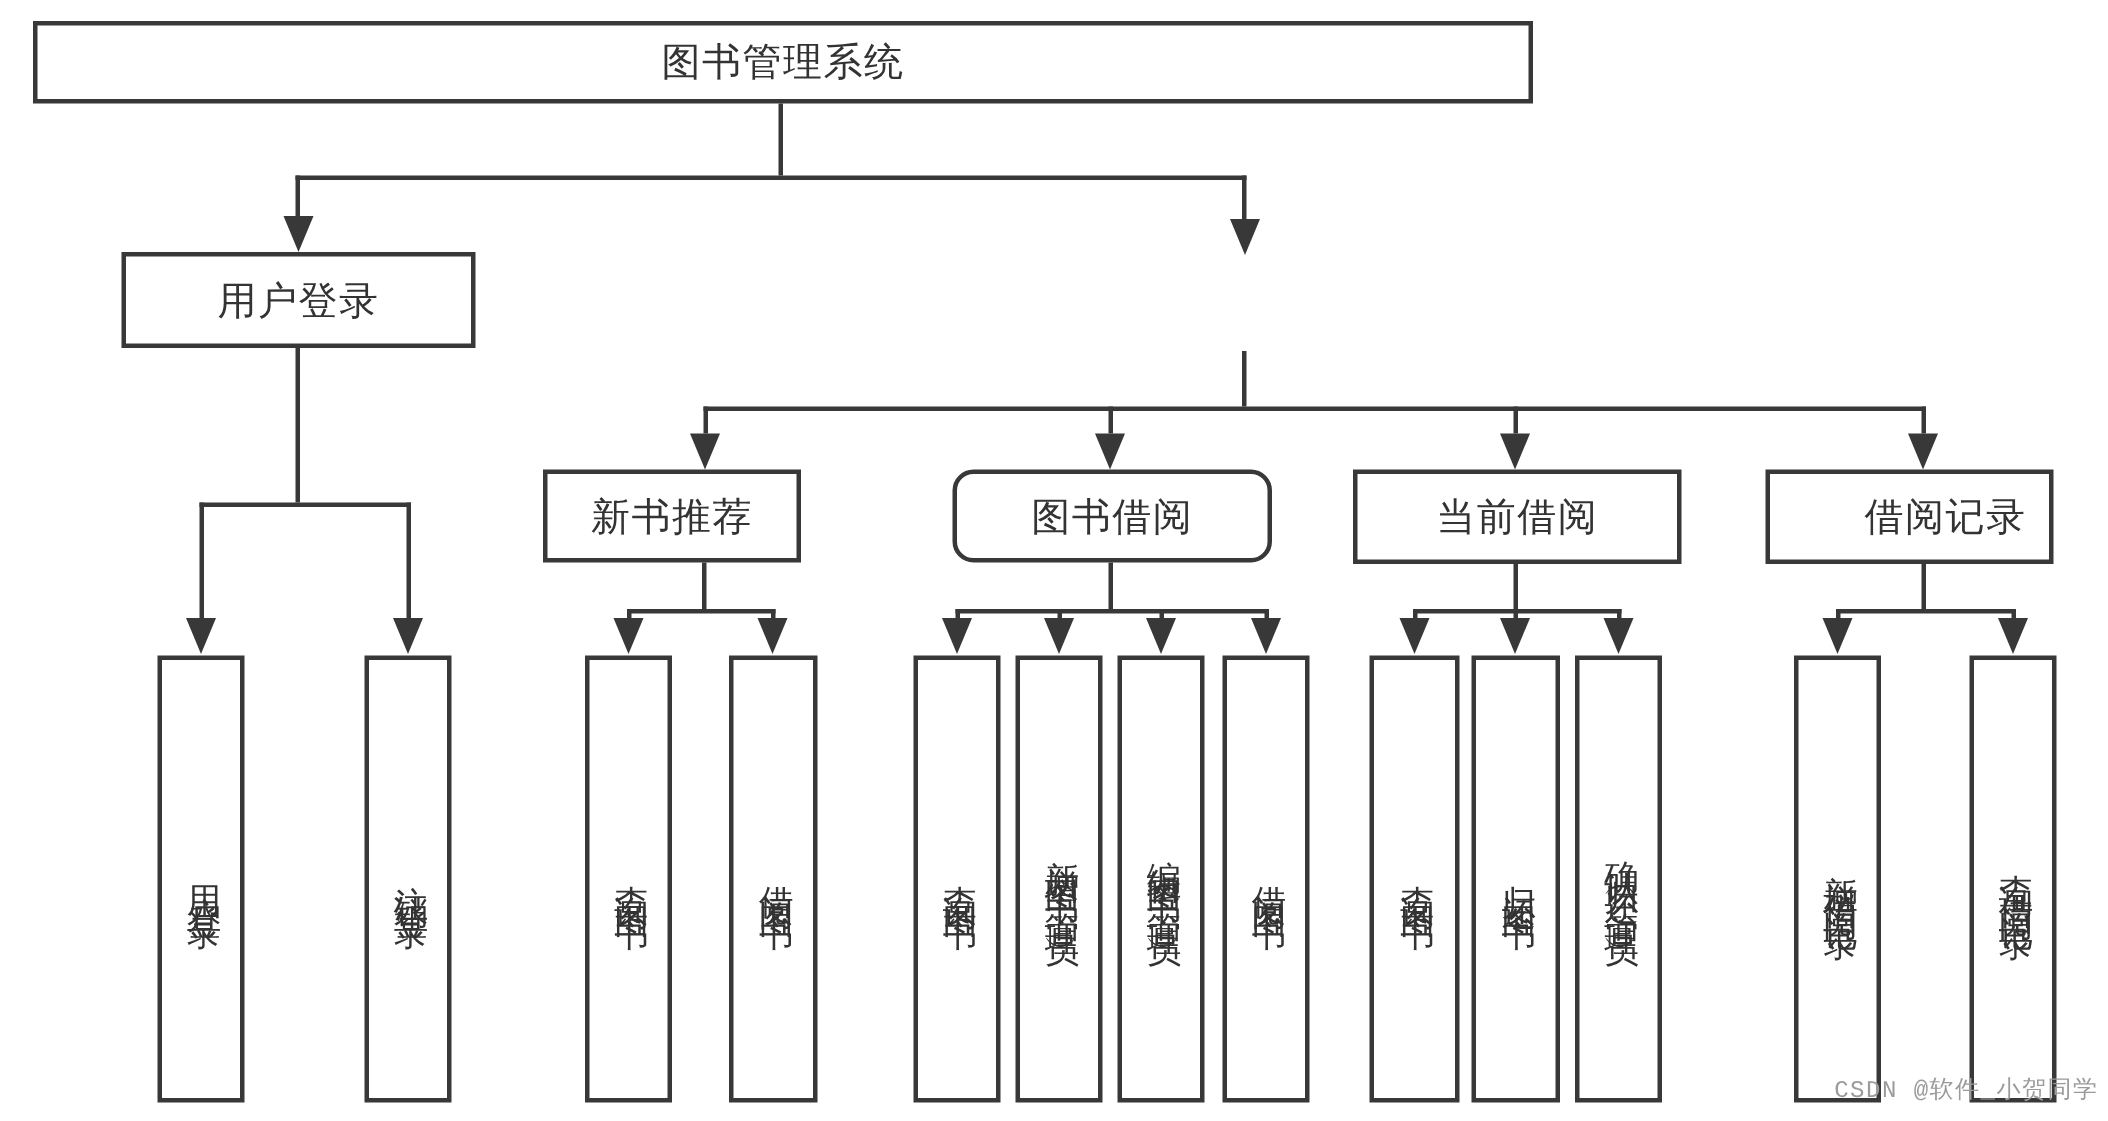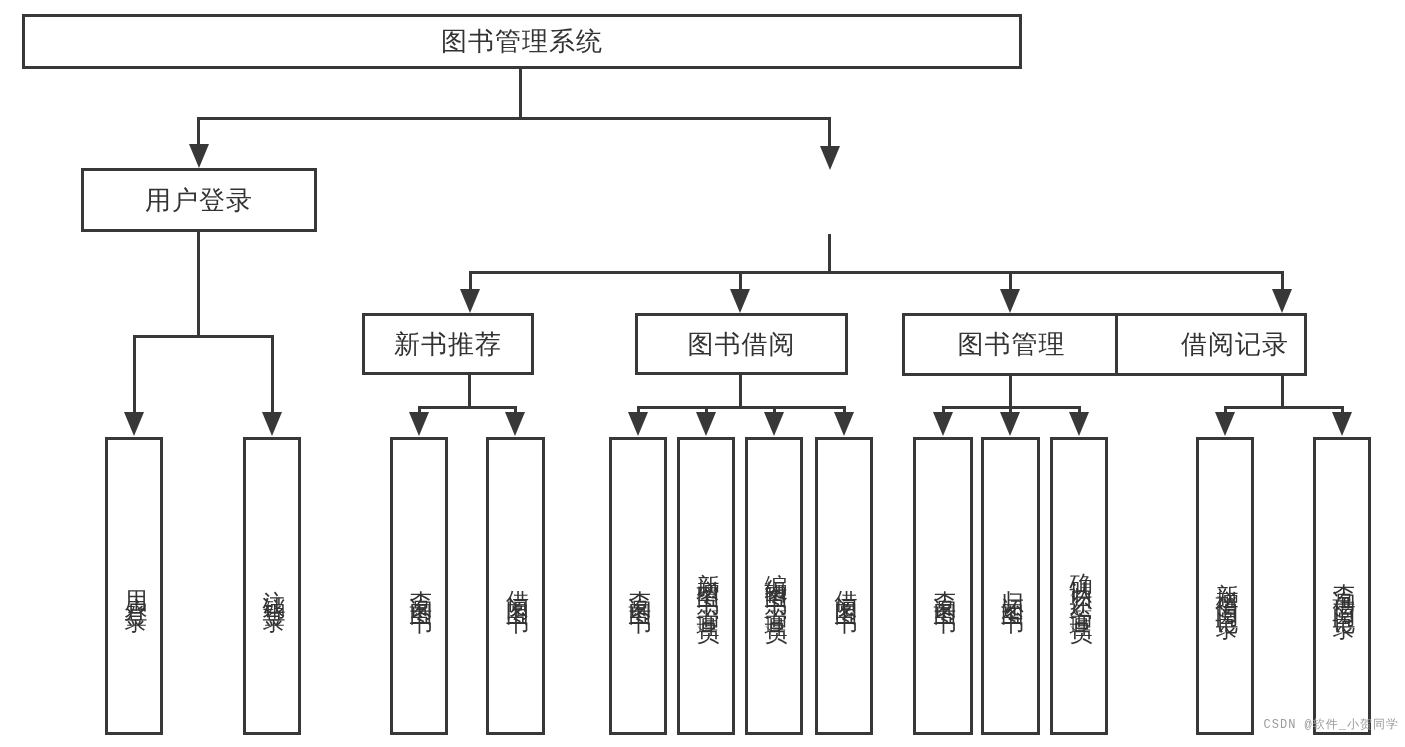--- a/index.html
+++ b/index.html
@@ -42,21 +42,21 @@
   .hline{position:absolute;height:3px;background:var(--line);}
   .ah{
     position:absolute;width:0;height:0;
     border-left:10px solid transparent;
     border-right:10px solid transparent;
     border-top:24px solid var(--line);
   }
   .watermark{
     position:absolute;
     top:716px;right:6px;
-    font-size:12px;
+    font-size:16px;
     color:var(--wm);
     letter-spacing:1px;
   }
 </style>
 </head>
 <body>
 
 <div id="canvas">
 
   <div class="node hnode" style="left:22px;top:14px;width:1000px;height:55px;">
@@ -88,27 +88,27 @@
   <div class="vline" style="left:739px;top:271px;height:18px;"></div>
   <div class="ah" style="left:730px;top:289px;"></div>
   <div class="vline" style="left:1009px;top:271px;height:18px;"></div>
   <div class="ah" style="left:1000px;top:289px;"></div>
   <div class="vline" style="left:1281px;top:271px;height:18px;"></div>
   <div class="ah" style="left:1272px;top:289px;"></div>
 
   <div class="node hnode" style="left:362px;top:313px;width:172px;height:62px;">
     <span>新书推荐</span>
   </div>
-  <div class="node hnode" style="left:635px;top:313px;width:213px;height:62px;">
+  <div class="node hnode" style="left:635px;top:313px;width:213px;height:62px;border-radius:14px;">
     <span>图书借阅</span>
   </div>
   <div class="node hnode" style="left:902px;top:313px;width:219px;height:63px;">
-    <span>图书管理</span>
+    <span>当前借阅</span>
   </div>
-  <div class="node hnode" style="left:1115px;top:313px;width:192px;height:63px;padding-left:48px;">
+  <div class="node hnode" style="left:1177px;top:313px;width:192px;height:63px;padding-left:48px;">
     <span>借阅记录</span>
   </div>
 
   <div class="vline" style="left:468px;top:375px;height:31px;"></div>
   <div class="hline" style="left:418px;top:406px;width:99px;"></div>
   <div class="vline" style="left:418px;top:406px;height:8px;"></div>
   <div class="ah" style="left:409px;top:412px;"></div>
   <div class="vline" style="left:514px;top:406px;height:8px;"></div>
   <div class="ah" style="left:505px;top:412px;"></div>
 

